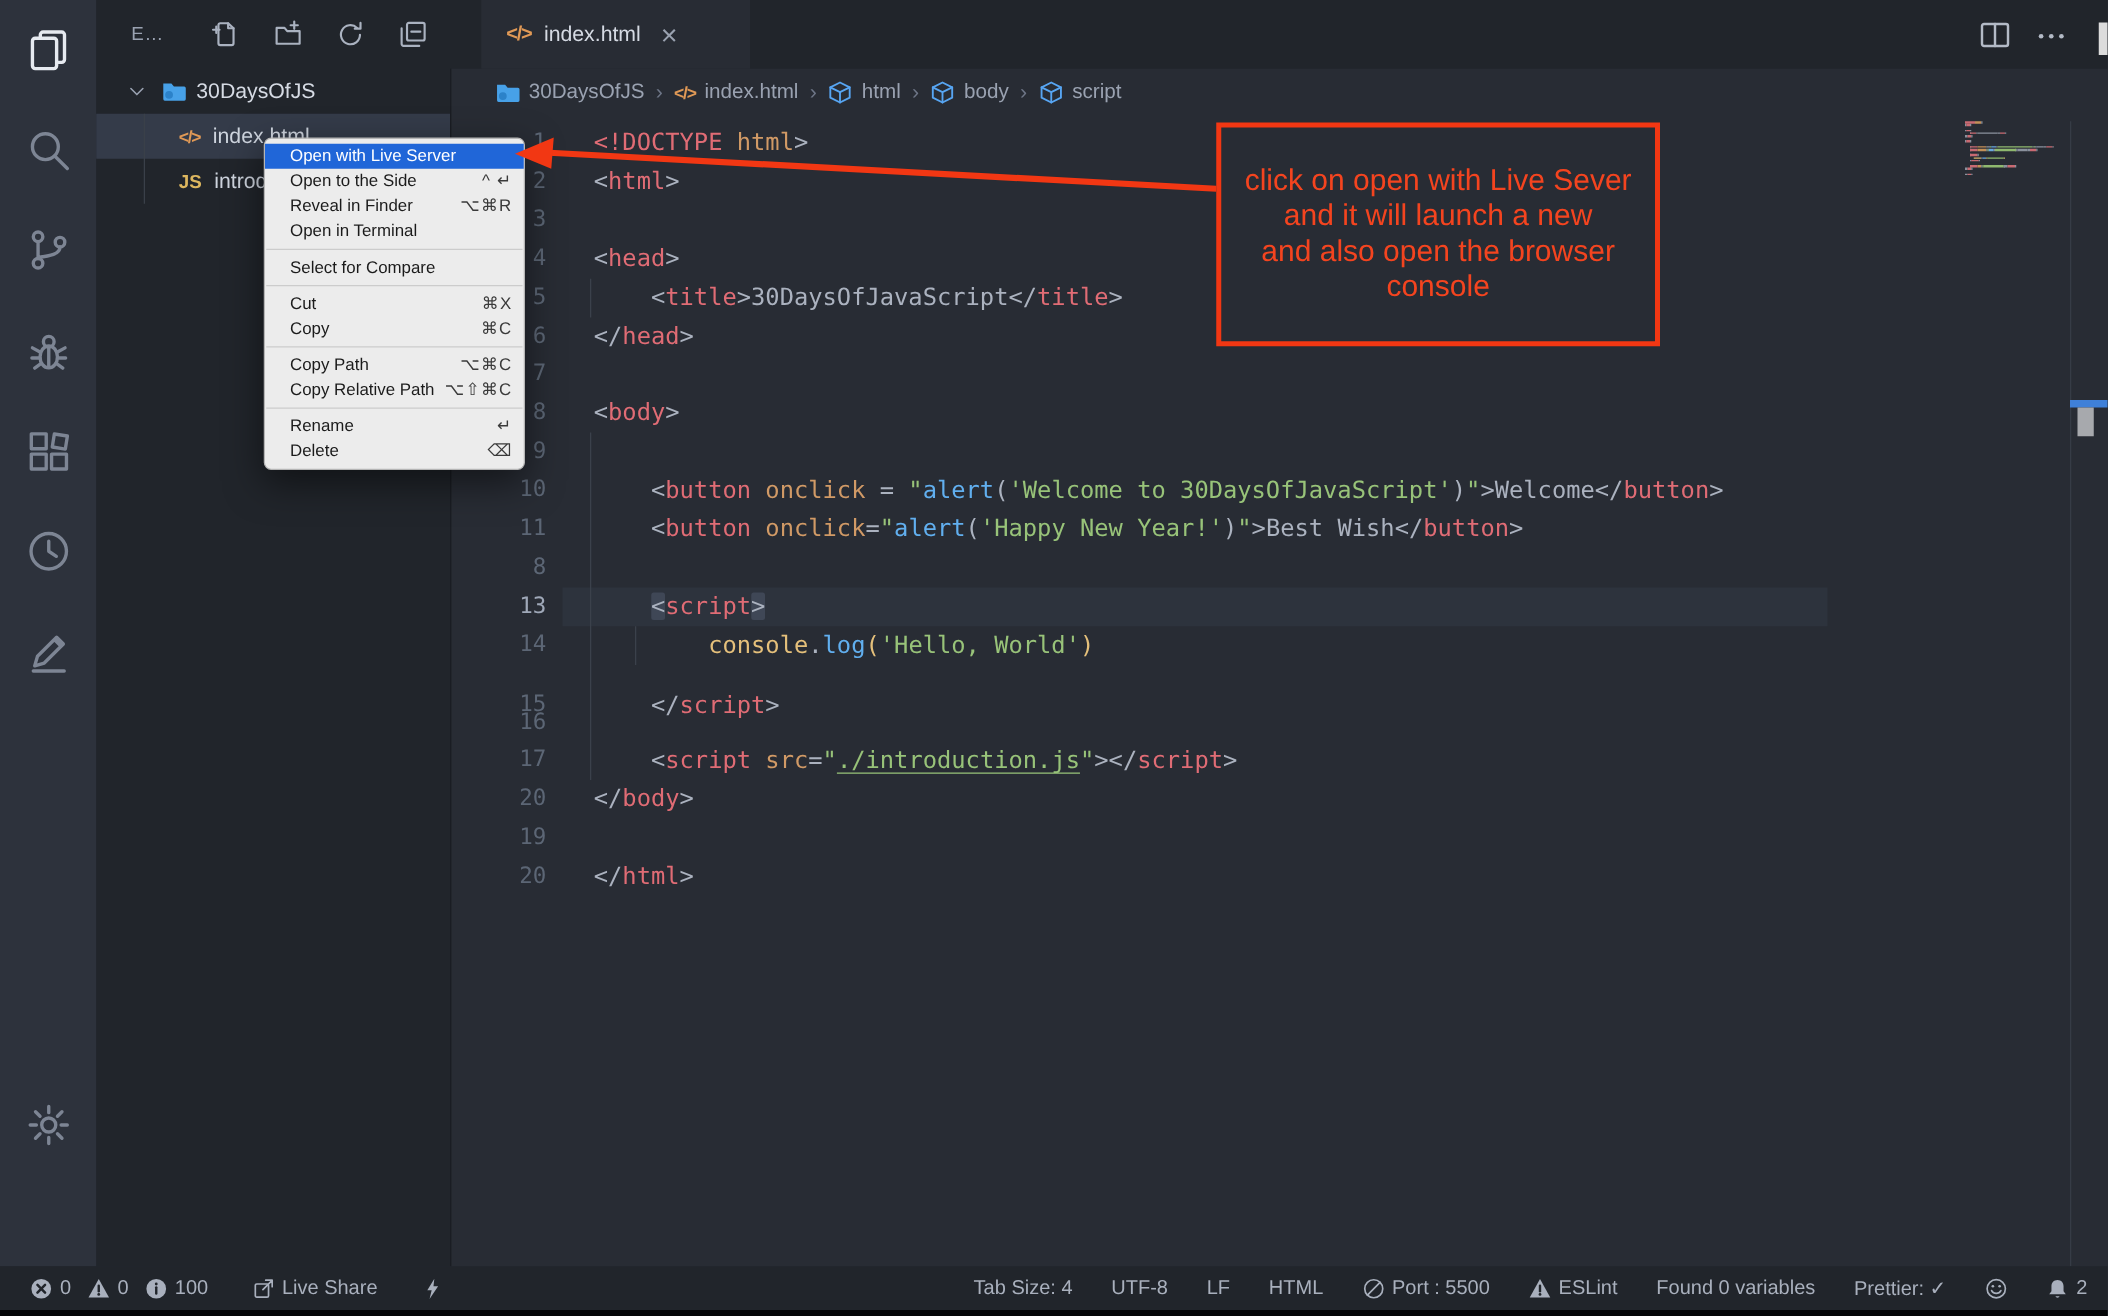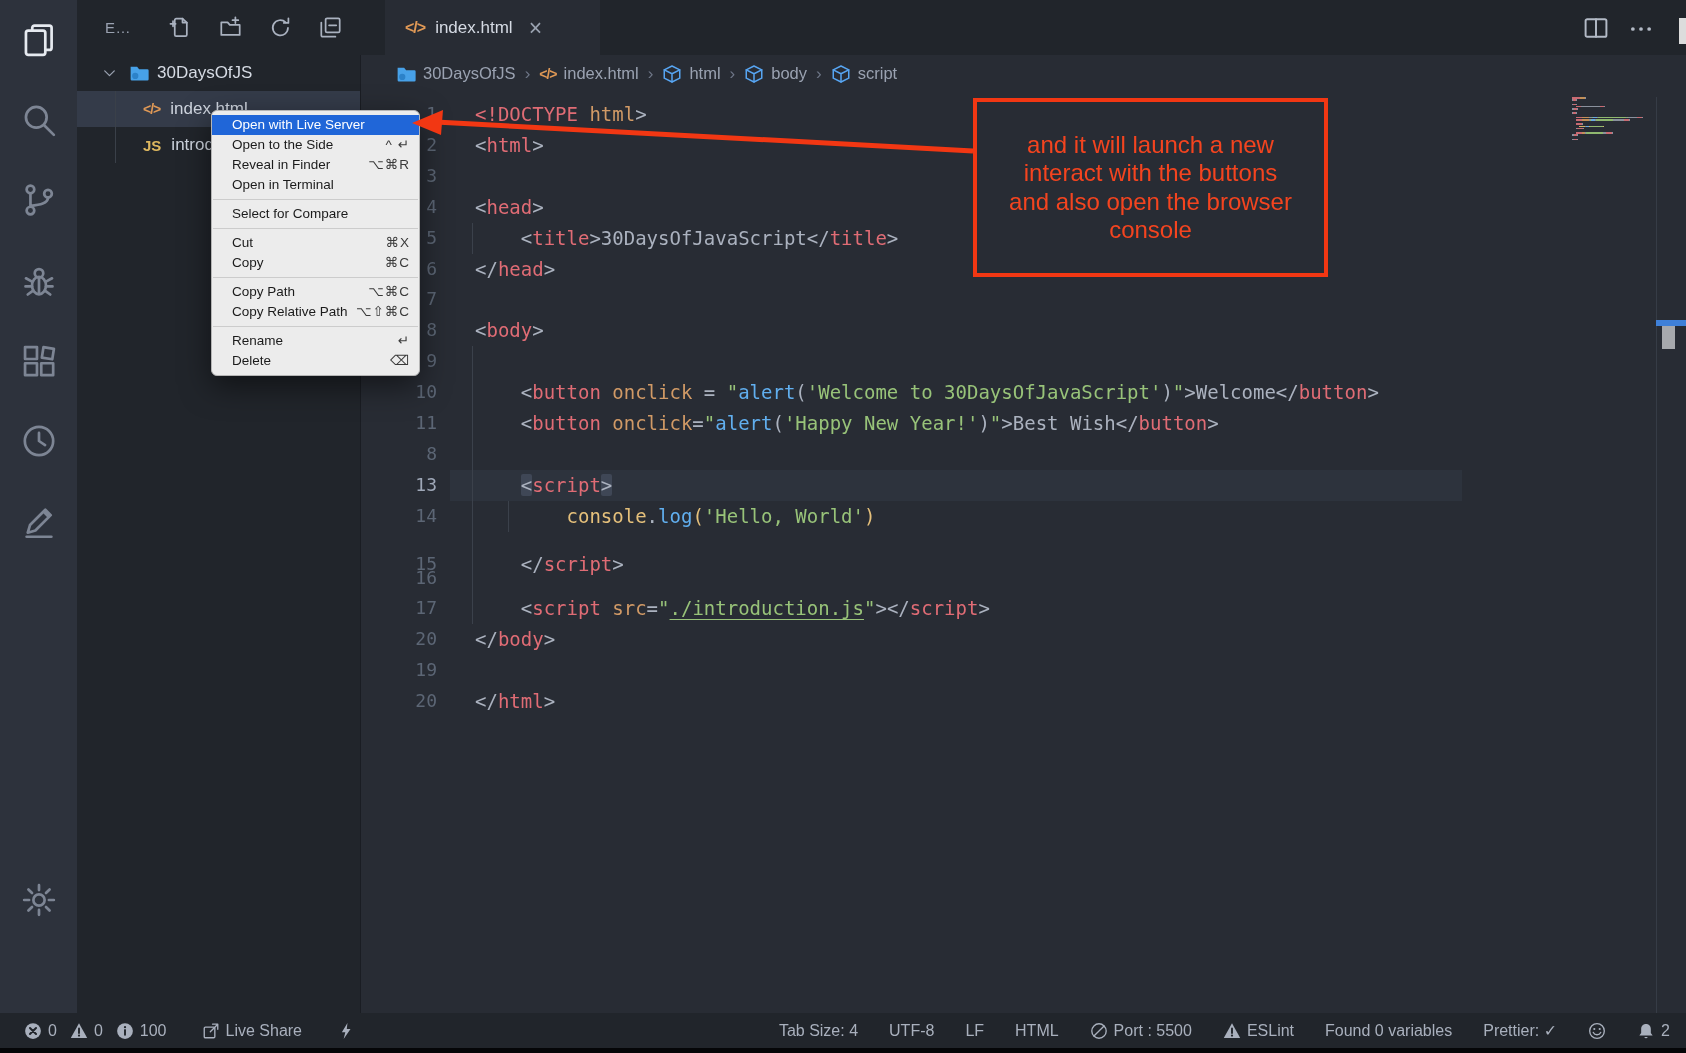--- a/index.html
+++ b/index.html
@@ -564,17 +564,17 @@
       <span>Delete</span>
       <span class="sc">⌫</span>
     </div>
   </div>
 
 <svg id="arrow">
   <line x1="436" y1="122" x2="973" y2="151" stroke="#f23713" stroke-width="5"></line>
   <polygon points="412,123 443,110 441,135" fill="#f23713"></polygon>
 </svg>
 <div id="note">
+    <div>click on open with Live Sever</div>
     <div>and it will launch a new</div>
-    <div>interact with the buttons</div>
     <div>and also open the browser</div>
     <div>console</div>
   </div>
 
 </body></html>

